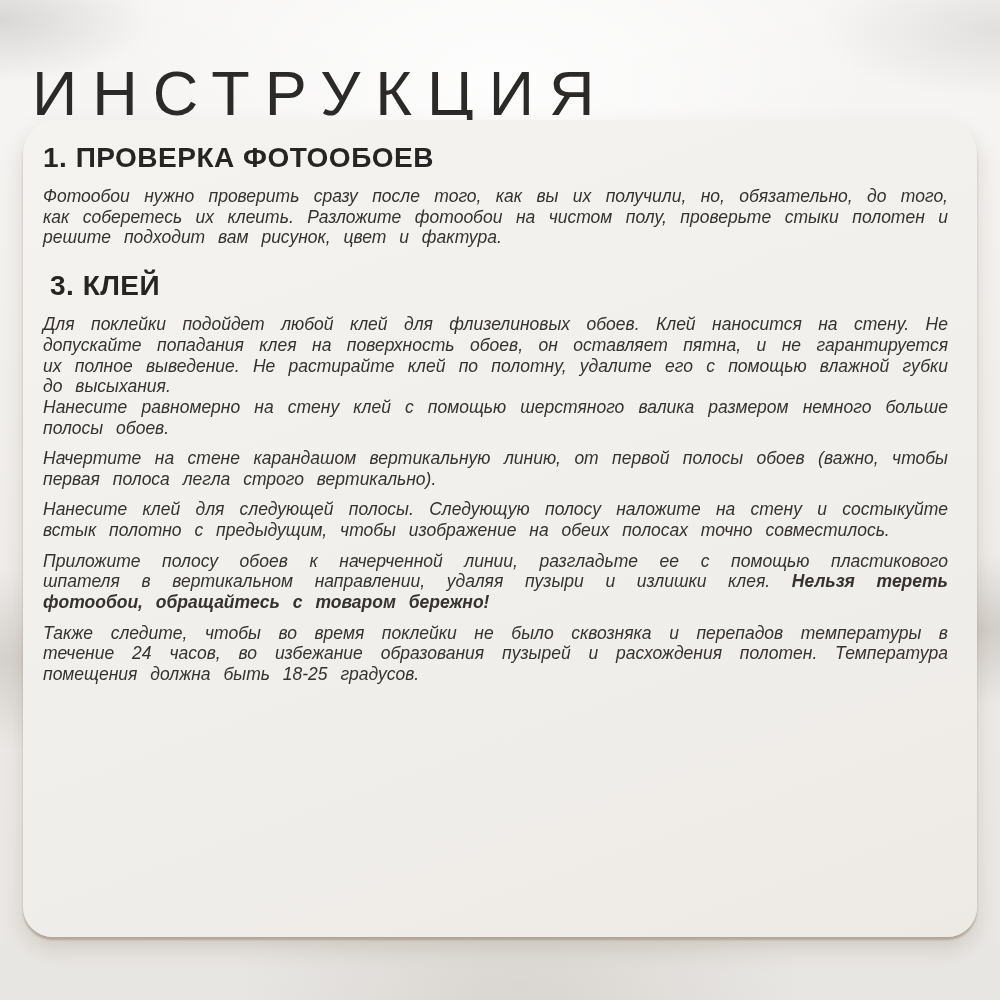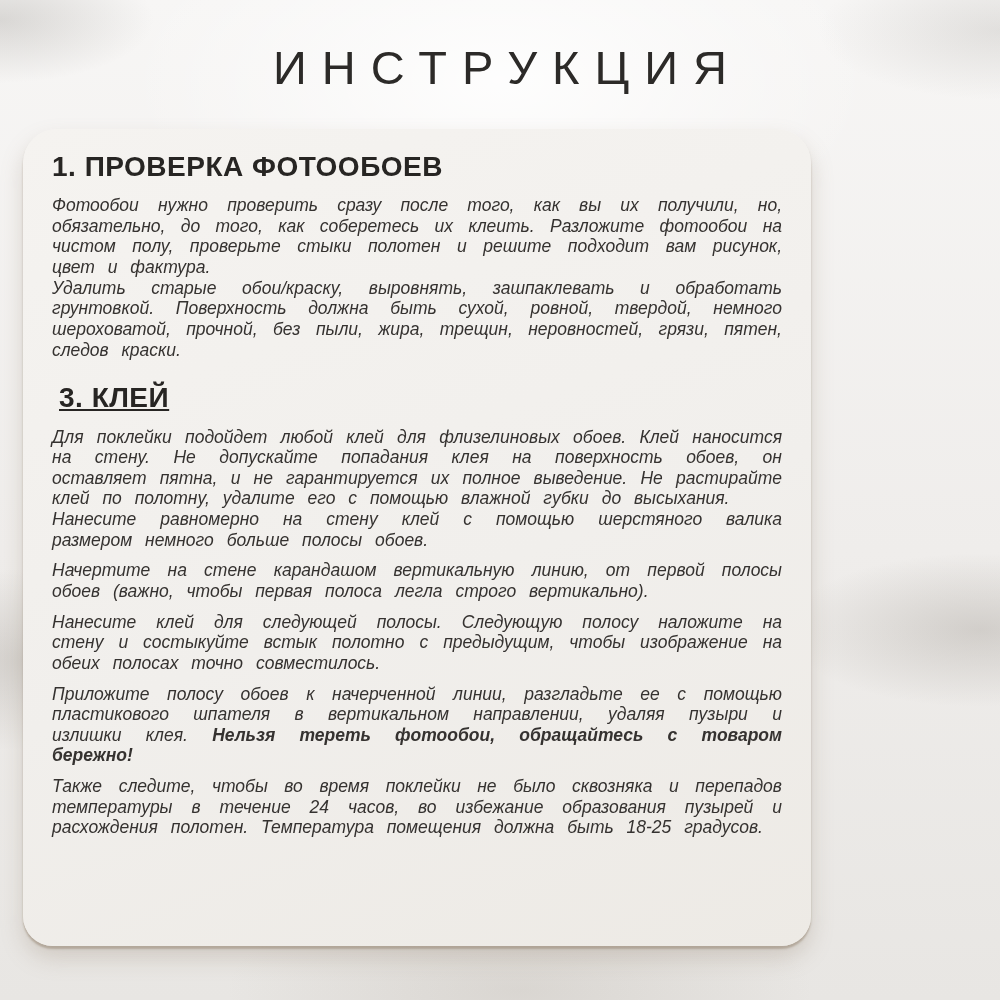--- a/index.html
+++ b/index.html
@@ -13,55 +13,54 @@
       radial-gradient(ellipse 220px 90px at 0px 20px, rgba(140,136,130,0.28), transparent 70%),
       radial-gradient(ellipse 260px 100px at 1000px 30px, rgba(150,146,140,0.22), transparent 70%),
       radial-gradient(ellipse 300px 130px at 30px 660px, rgba(120,112,102,0.22), transparent 70%),
       radial-gradient(ellipse 280px 110px at 980px 630px, rgba(120,112,102,0.24), transparent 70%),
       radial-gradient(ellipse 420px 150px at 520px 990px, rgba(150,140,128,0.18), transparent 70%),
       radial-gradient(ellipse 500px 260px at 500px 80px, rgba(255,255,255,0.85), transparent 75%),
       linear-gradient(180deg, #f7f6f5 0%, #efedeb 55%, #e8e6e3 100%);
   }
 
   .title {
-    margin: 0;
+    margin: 17px;
     padding-top: 40px;
-    text-align: center;
-    font-size: 47px;
+    font-size: 63px;
     font-weight: 500;
     letter-spacing: 15px;
     text-indent: 15px;
     color: #2c2a28;
   }
 
   .card {
     position: absolute;
     left: 23px;
-    top: 129px;
-    width: 788px;
+    top: 120px;
+    width: 954px;
     min-height: 817px;
     box-sizing: border-box;
-    padding: 22px 29px 20px 29px;
+    padding: 22px 29px 20px 20px;
     border-radius: 34px 34px 30px 30px;
     background: linear-gradient(160deg, #f5f3f0 0%, #f1efec 55%, #edeae5 100%);
     box-shadow:
       0 3px 2px rgba(146,130,110,0.50),
       0 12px 22px rgba(146,130,110,0.28);
   }
 
   .section-heading {
     margin: 22px 0 12px 0;
     font-size: 28px;
     font-weight: bold;
     letter-spacing: 0.5px;
     color: #272523;
     line-height: 1.15;
   }
   .section-heading.first { margin-top: 0; }
-  .section-heading.indent { padding-left: 7px; text-decoration: underline; }
+  .section-heading.indent { padding-left: 7px; }
 
   .body-text {
     margin: 0 0 10px 0;
     font-size: 17.5px;
     line-height: 1.18;
     color: #353230;
     text-align: justify;
     word-spacing: 8px;
     font-style: italic;
   }
@@ -76,21 +75,20 @@
   <h1 class="title">ИНСТРУКЦИЯ</h1>
 
   <div class="card">
 
     <section>
       <h2 class="section-heading first">1. ПРОВЕРКА ФОТООБОЕВ</h2>
       <p class="body-text">Фотообои нужно проверить сразу после того, как вы их получили, но, обязательно,  до того,  как соберетесь их клеить. Разложите фотообои на чистом полу,  проверьте стыки полотен и решите подходит вам рисунок, цвет и фактура.</p>
     </section>
 
     <section>
-      <p class="body-text">Удалить старые обои/краску, выровнять, зашпаклевать и обработать грунтовкой.  Поверхность должна быть сухой, ровной, твердой, немного шероховатой, прочной,  без пыли, жира, трещин, неровностей, грязи, пятен, следов краски.</p>
     </section>
 
     <section>
       <h2 class="section-heading indent">3. КЛЕЙ</h2>
       <p class="body-text">Для поклейки подойдет любой клей для флизелиновых обоев. Клей наносится на стену. Не допускайте попадания клея на поверхность обоев, он оставляет пятна, и не  гарантируется их полное выведение. Не растирайте клей по полотну, удалите его  с помощью влажной губки до высыхания.</p>
     </section>
 
     <section>
       <p class="body-text">Нанесите равномерно на стену клей с помощью шерстяного валика размером  немного больше полосы обоев.</p>
       <p class="body-text">Начертите на стене карандашом вертикальную линию, от первой полосы обоев  (важно, чтобы первая полоса легла строго вертикально).</p>

